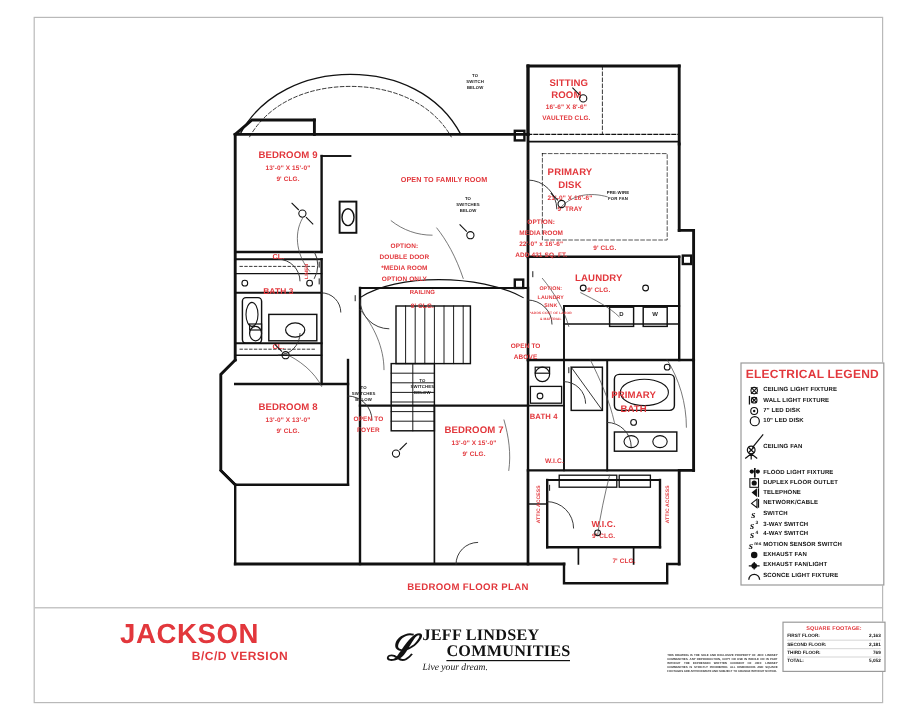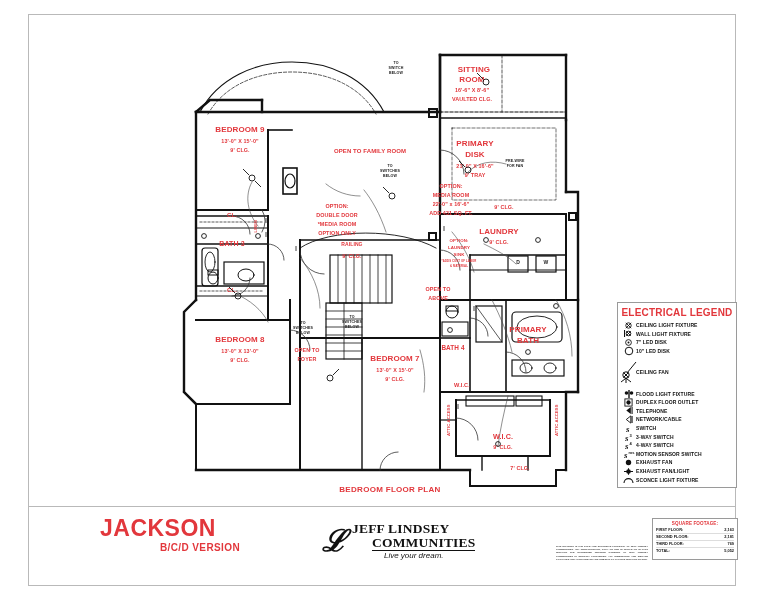--- a/index.html
+++ b/index.html
@@ -114,23 +114,23 @@
   .logo-l1 {
     font-family: "Liberation Serif", serif;
     font-size: 13.5px; font-weight: bold; color: #111; letter-spacing: .2px;
   }
   .logo-l2 {
     font-family: "Liberation Serif", serif;
     font-size: 13.5px; font-weight: bold; color: #111; letter-spacing: .2px;
     border-bottom: 1.5px solid #111; padding-bottom: 1px; margin-left: 20px;
   }
   .logo-l3 {
-    font-family: Liberation Sans, sans-serif;
+    font-family: Liberation Serif, serif;
     font-size: 8px; font-style: italic; color: #111;
-    text-align: center; margin-top: 1px;
+    text-align: left; margin-top: 1px;
   }
   .fineprint {
     position: absolute; left: 556px; top: 545px; width: 92px;
     font-size: 2.4px; color: #333; line-height: 1.35;
     text-align: justify; font-weight: bold;
   }
   .plan-caption {
     position: absolute; left: 300px; top: 485px; width: 180px;
     text-align: center; color: #e2373c;
     font-size: 8px; font-weight: bold; letter-spacing: .3px;

